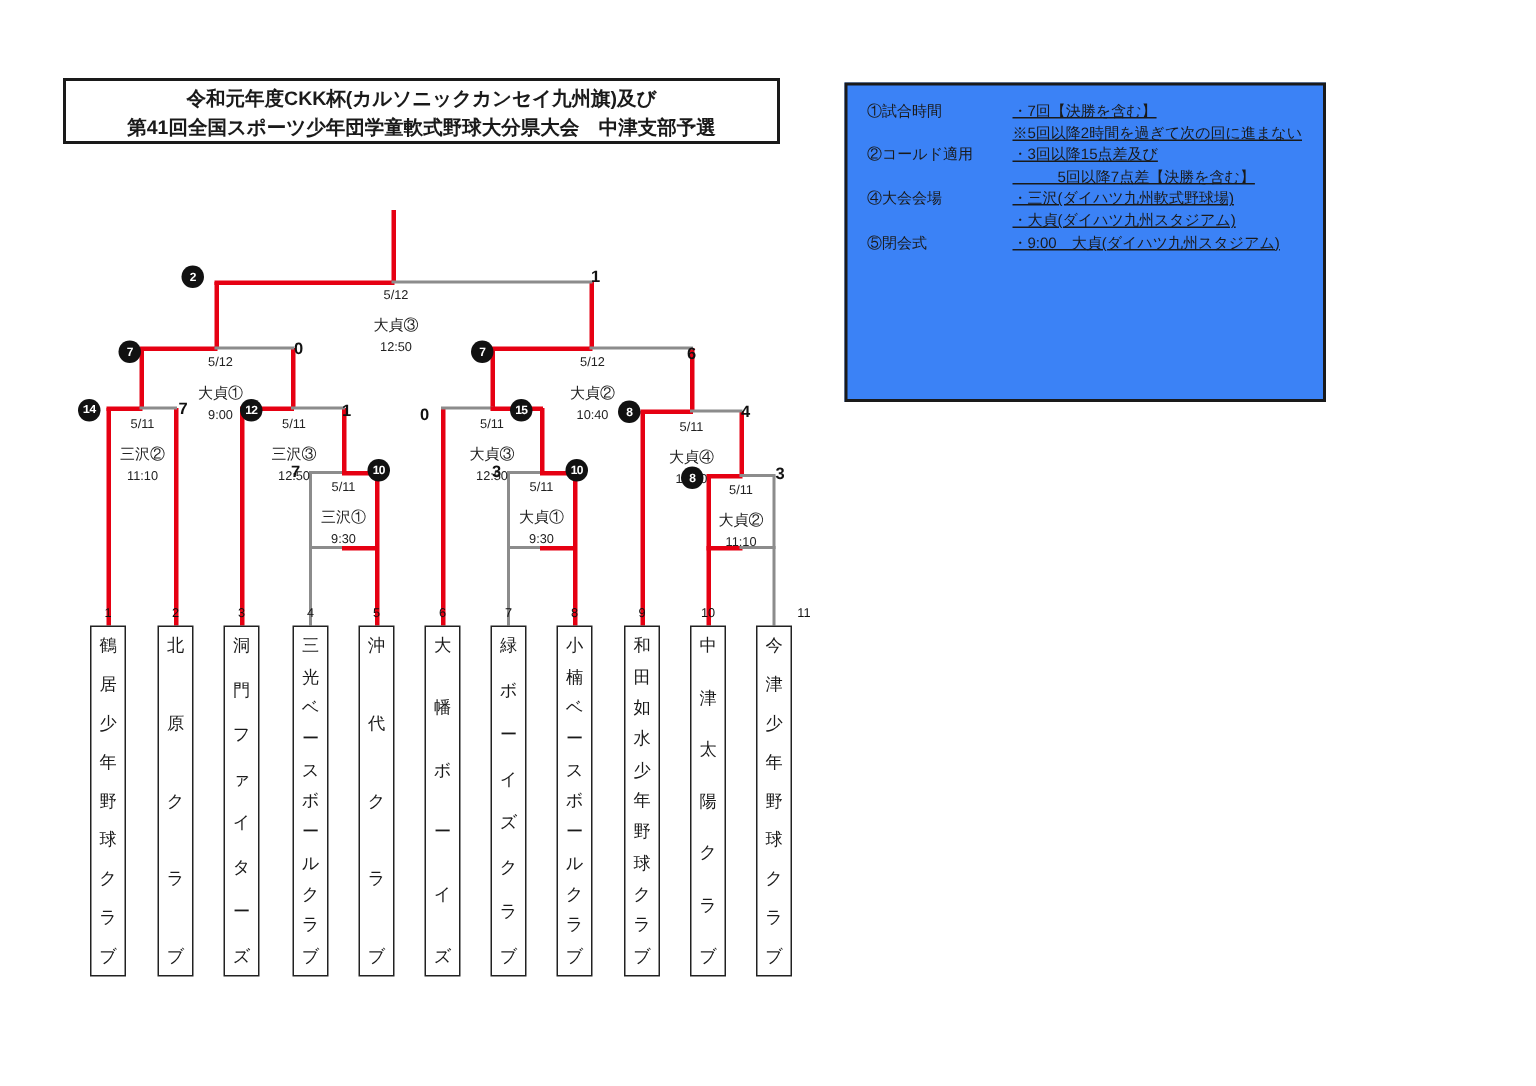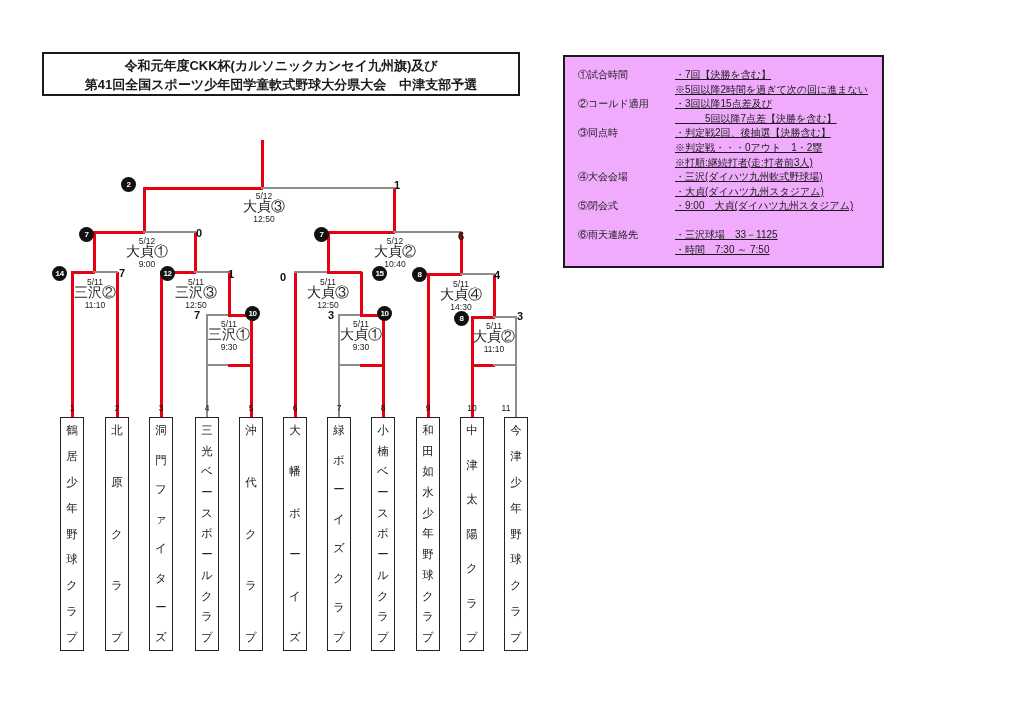--- a/index.html
+++ b/index.html
@@ -6,31 +6,31 @@
   .page{position:relative;width:1024px;height:724px;background:#ffffff;
         font-family:"Liberation Sans",sans-serif;color:#1a1a1a;overflow:hidden;}
   .title-box{position:absolute;left:42px;top:52px;width:474px;height:38px;
         border:2px solid #1a1a1a;text-align:center;font-weight:bold;font-size:13px;
         line-height:19px;padding-top:2px;background:#fff;}
   .champion-box{position:absolute;left:168px;top:111px;width:224px;height:25px;
         border:2px solid #1a1a1a;display:flex;align-items:center;justify-content:center;
         gap:11px;font-weight:bold;font-size:13px;background:#fff;}
   .rules-box{position:absolute;left:563px;top:55px;width:321px;height:213px;
         border:2px solid #1a1a1a;box-sizing:border-box;padding:11px 6px 0 13px;
-        font-size:10px;background:#f0abfc;}
+        font-size:10px;background:#3b82f6;}
   .rule-row{display:flex;line-height:14.6px;}
   .rule-label{width:97px;flex:none;}
   .rule-lines{flex:1;text-decoration:underline;}
   .rule-gap{margin-top:14px;}
   .vline,.hline{position:absolute;}
   .lr{background:#e60012;}
   .lg{background:#8c8c8c;}
   .match{position:absolute;width:90px;text-align:center;font-size:8.5px;
         line-height:10px;color:#222;}
-  .m-venue{margin-top:0;font-size:14px;}
+  .m-venue{margin-top:12px;font-size:10px;}
   .m-time{margin-top:3px;}
   .score{position:absolute;font-weight:bold;z-index:3;}
   .score.win{width:15px;height:15px;border-radius:50%;background:#111;color:#fff;
         font-size:8px;display:flex;align-items:center;justify-content:center;letter-spacing:-0.5px;}
   .score.lose{font-size:11px;color:#111;}
   .seed{position:absolute;width:20px;text-align:center;font-size:8.5px;color:#111;z-index:2;}
   .team-box{position:absolute;width:24px;height:234px;border:1.5px solid #222;
         box-sizing:border-box;background:#fff;z-index:2;display:flex;}
   .team-name{flex:1;display:flex;flex-direction:column;justify-content:space-between;
         align-items:center;padding:5px 0;font-size:11.5px;}
@@ -55,45 +55,30 @@
       </div>
     </div>
     <div class="rule-row">
       <div class="rule-label">②コールド適用</div>
       <div class="rule-lines">
         <div>・3回以降15点差及び</div>
         <div>　　　5回以降7点差【決勝を含む】</div>
       </div>
     </div>
     <div class="rule-row">
-      <div class="rule-label">③同点時</div>
-      <div class="rule-lines">
-        <div>・判定戦2回、後抽選【決勝含む】</div>
-        <div>※判定戦・・・0アウト　1・2塁</div>
-        <div>※打順:継続打者(走:打者前3人)</div>
-      </div>
-    </div>
-    <div class="rule-row">
       <div class="rule-label">④大会会場</div>
       <div class="rule-lines">
         <div>・三沢(ダイハツ九州軟式野球場)</div>
         <div>・大貞(ダイハツ九州スタジアム)</div>
       </div>
     </div>
     <div class="rule-row">
       <div class="rule-label">⑤閉会式</div>
       <div class="rule-lines">
         <div>・9:00　大貞(ダイハツ九州スタジアム)</div>
-      </div>
-    </div>
-    <div class="rule-row rule-gap">
-      <div class="rule-label">⑥雨天連絡先</div>
-      <div class="rule-lines">
-        <div>・三沢球場　33－1125</div>
-        <div>・時間　7:30 ～ 7:50</div>
       </div>
     </div>
   </div>
 
   <div id="bracket">
       <div class="vline lr" style="left: 70.5px; top: 272px; width: 3px; height: 146px;"></div>
       <div class="vline lr" style="left: 115.5px; top: 272px; width: 3px; height: 146px;"></div>
       <div class="vline lr" style="left: 159.5px; top: 272px; width: 3px; height: 146px;"></div>
       <div class="vline lg" style="left: 206px; top: 315px; width: 2px; height: 103px;"></div>
       <div class="vline lr" style="left: 249.5px; top: 315px; width: 3px; height: 103px;"></div>
@@ -173,21 +158,21 @@
         <div class="m-time">12:50</div>
       </div>
       <div class="score win" style="left: 160px; top: 266px;">12</div>
       <div class="score lose" style="left: 228px; top: 268px;">1</div>
       <div class="match" style="left: 283px; top: 277px;">
         <div class="m-date">5/11</div>
         <div class="m-venue">大貞③</div>
         <div class="m-time">12:50</div>
       </div>
       <div class="score lose" style="left: 280px; top: 271px;">0</div>
-      <div class="score win" style="left: 372px; top: 266px;">15</div>
+      <div class="score win" style="left: 340px; top: 266px;">15</div>
       <div class="match" style="left: 416px; top: 279px;">
         <div class="m-date">5/11</div>
         <div class="m-venue">大貞④</div>
         <div class="m-time">14:30</div>
       </div>
       <div class="score win" style="left: 412px; top: 267px;">8</div>
       <div class="score lose" style="left: 494px; top: 269px;">4</div>
       <div class="match" style="left: 184px; top: 319px;">
         <div class="m-date">5/11</div>
         <div class="m-venue">三沢①</div>
@@ -333,21 +318,21 @@
         <div class="team-name">
           <span>中</span>
           <span>津</span>
           <span>太</span>
           <span>陽</span>
           <span>ク</span>
           <span>ラ</span>
           <span>ブ</span>
         </div>
       </div>
-      <div class="seed" style="left: 496px; top: 403px; text-align: center;">11</div>
+      <div class="seed" style="left: 526px; top: 403px; text-align: center;">11</div>
       <div class="team-box" style="left: 504px; top: 417px;">
         <div class="team-name">
           <span>今</span>
           <span>津</span>
           <span>少</span>
           <span>年</span>
           <span>野</span>
           <span>球</span>
           <span>ク</span>
           <span>ラ</span>

